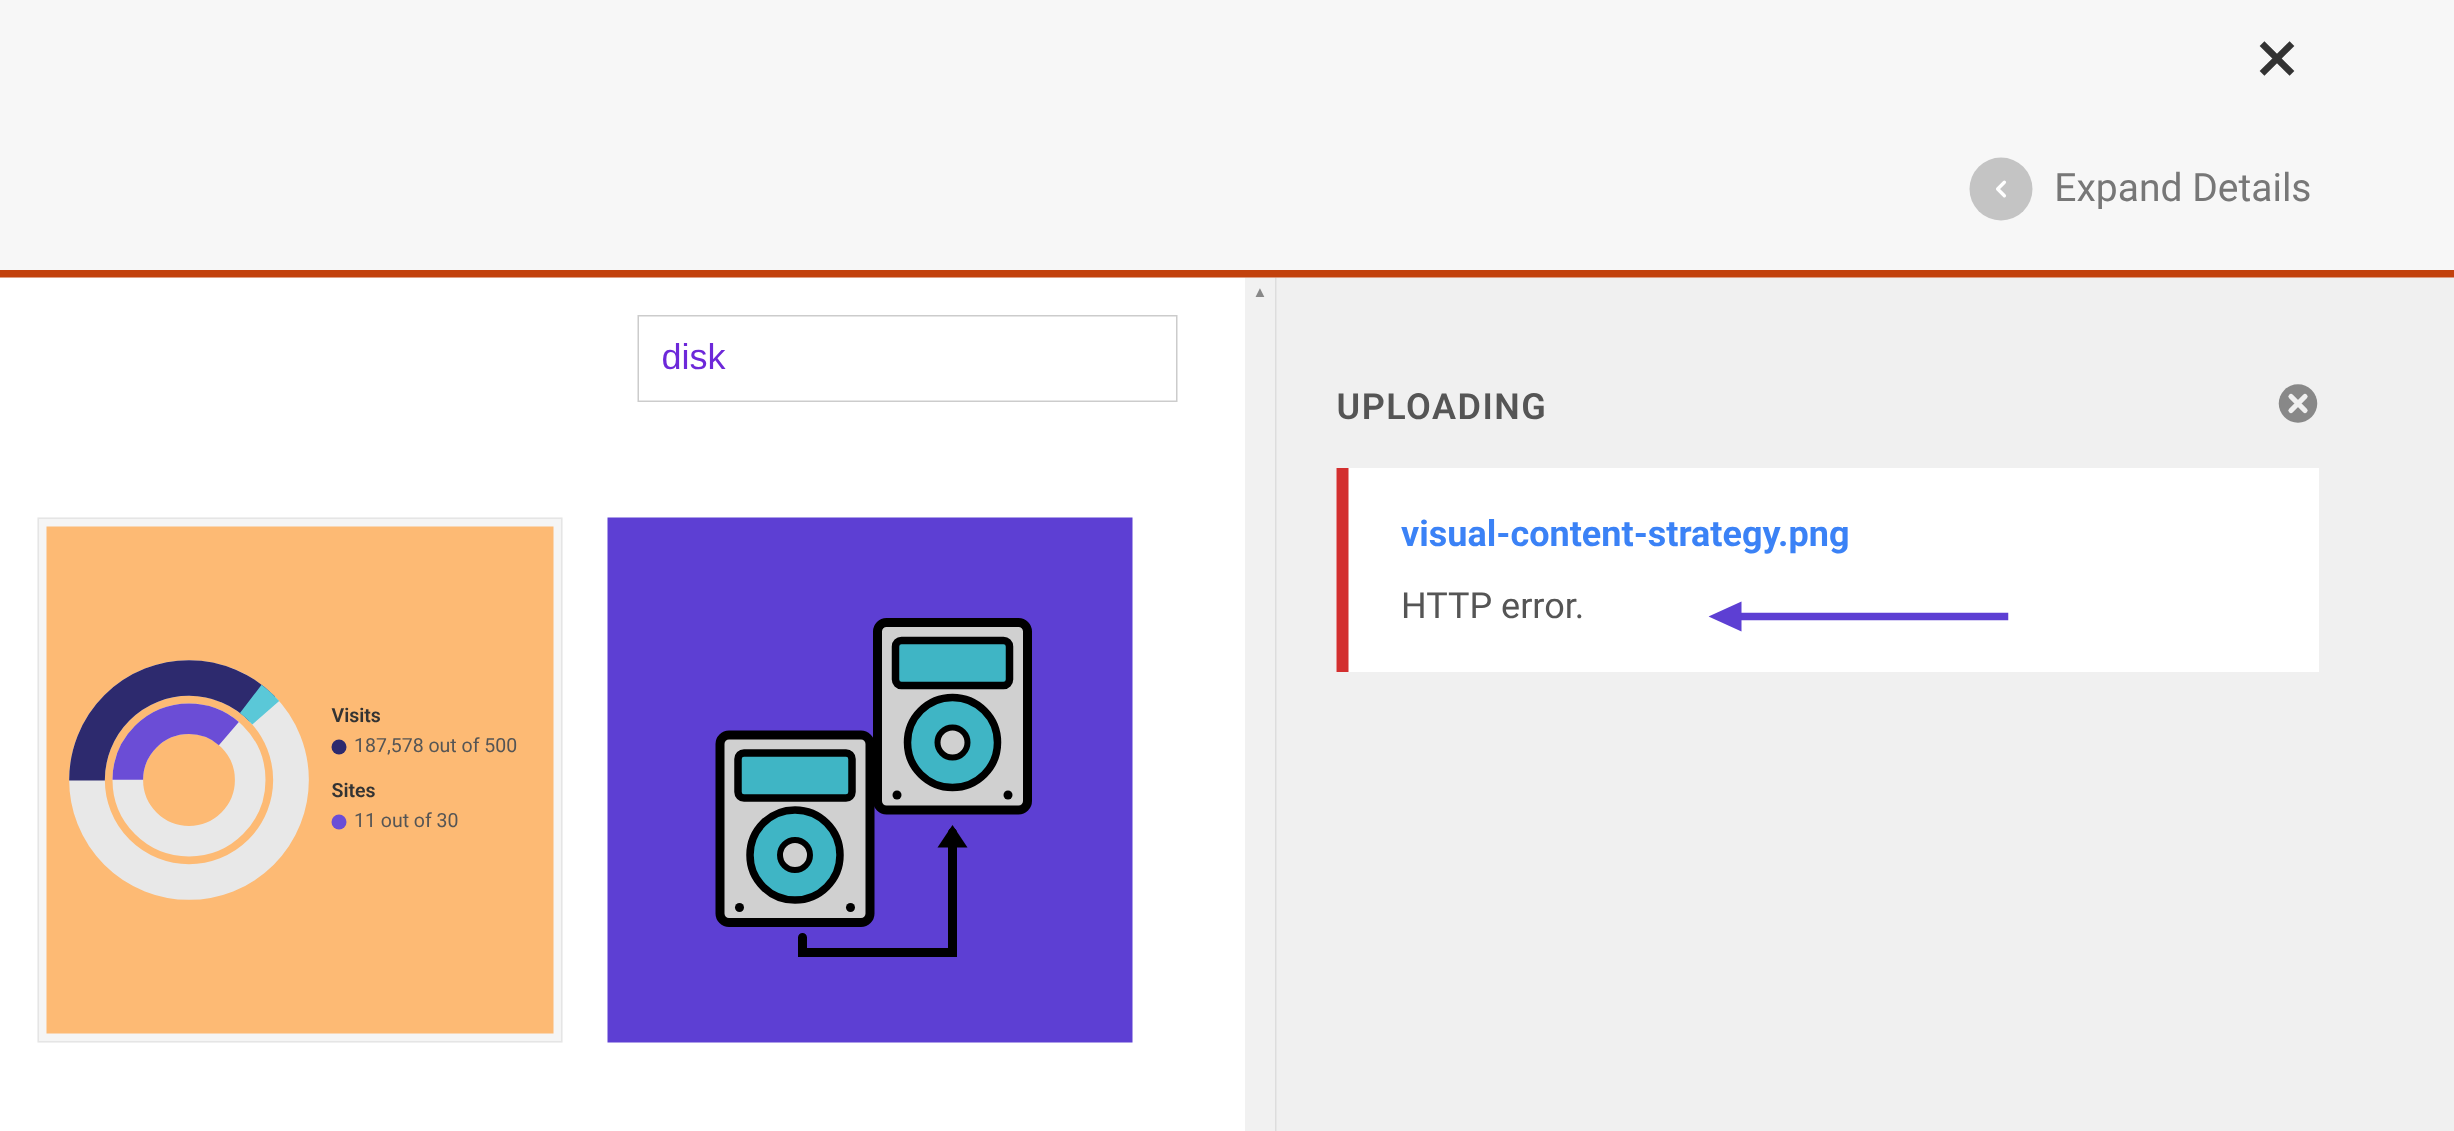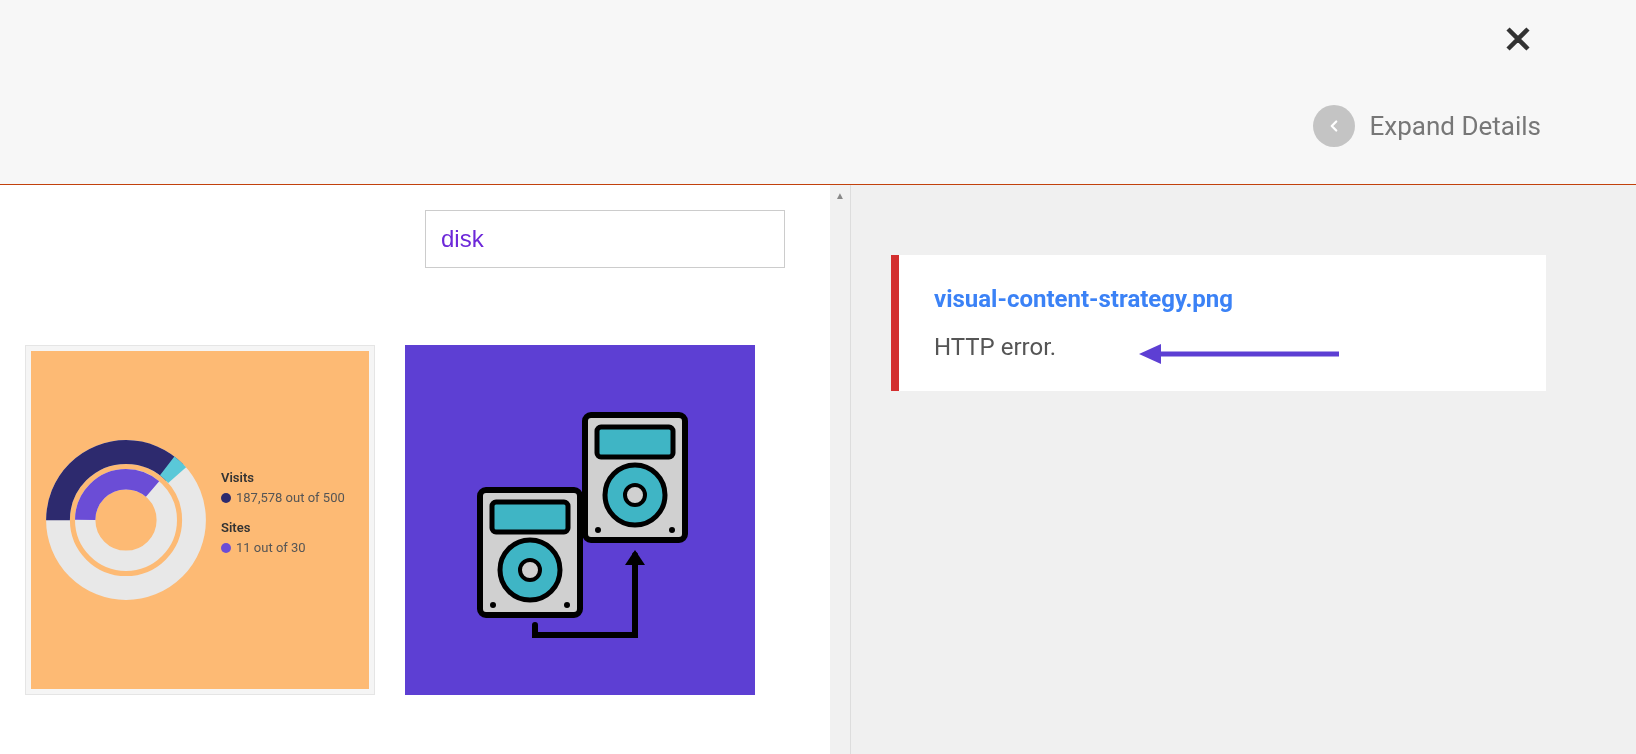--- a/index.html
+++ b/index.html
@@ -12,21 +12,21 @@
       font-family: -apple-system, BlinkMacSystemFont, "Segoe UI", Roboto, sans-serif;
       background: #ffffff;
       width: 1636px;
       height: 754px;
       overflow: hidden;
     }
     
     .header {
       background: #f7f7f7;
       height: 185px;
-      border-bottom: 1px solid #c2410c;
+      border-bottom: 5px solid #c2410c;
       position: relative;
     }
     
     .close-button {
       position: absolute;
       top: 20px;
       right: 100px;
       font-size: 40px;
       font-weight: bold;
       color: #333;
@@ -306,20 +306,29 @@
         </svg>
       </div>
     </div>
   </div>
 
   <div class="scrollbar">
     <div class="scrollbar-up">▲</div>
   </div>
 
   <div class="right-panel">
+    <div class="upload-header">
+      <span class="upload-title">UPLOADING</span>
+      <span class="dismiss-button">
+        <svg width="28" height="28" viewBox="0 0 24 24">
+          <circle cx="12" cy="12" r="11" fill="#888"></circle>
+          <path d="M8 8 L16 16 M16 8 L8 16" stroke="#f0f0f0" stroke-width="3" stroke-linecap="round"></path>
+        </svg>
+      </span>
+    </div>
 
     <div class="upload-card">
       <div class="upload-filename">visual-content-strategy.png</div>
       <div class="upload-error">HTTP error.</div>
       <svg class="annotation-arrow" width="200" height="30" viewBox="0 0 200 30">
         <line x1="200" y1="15" x2="15" y2="15" stroke="#5d3fd3" stroke-width="5"></line>
         <path d="M 0 15 L 22 5 L 22 25 Z" fill="#5d3fd3"></path>
       </svg>
     </div>
   </div>

